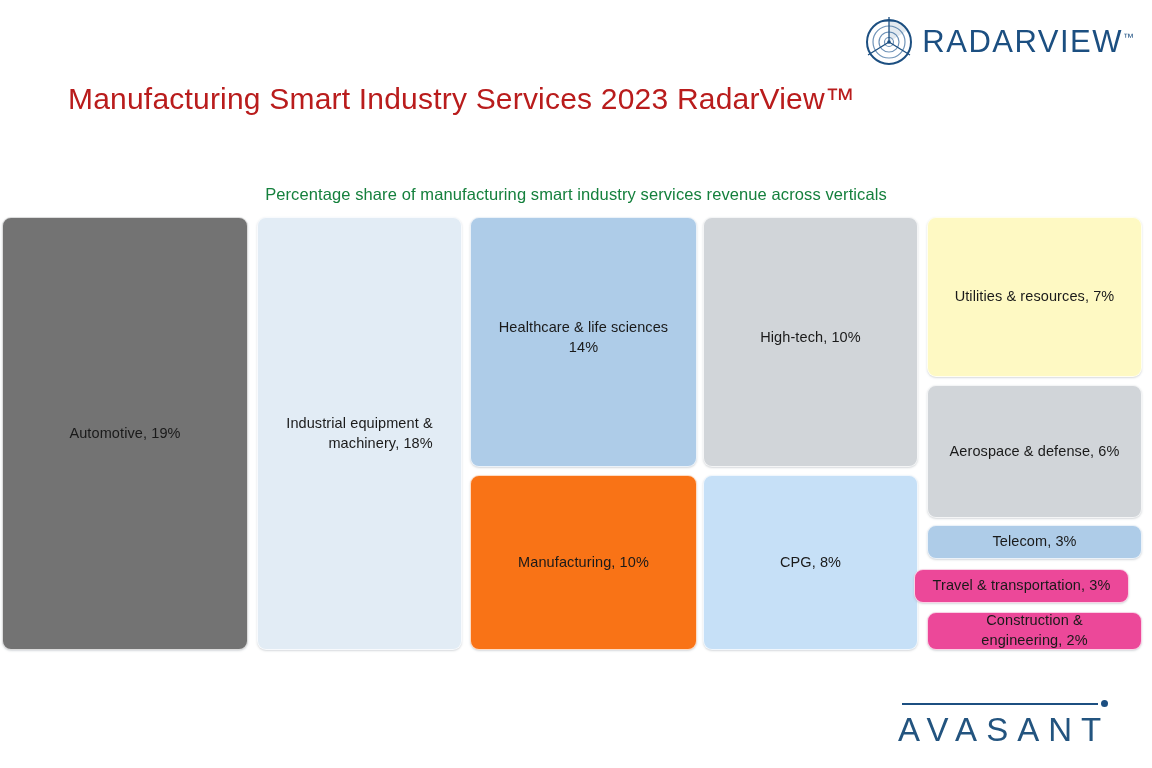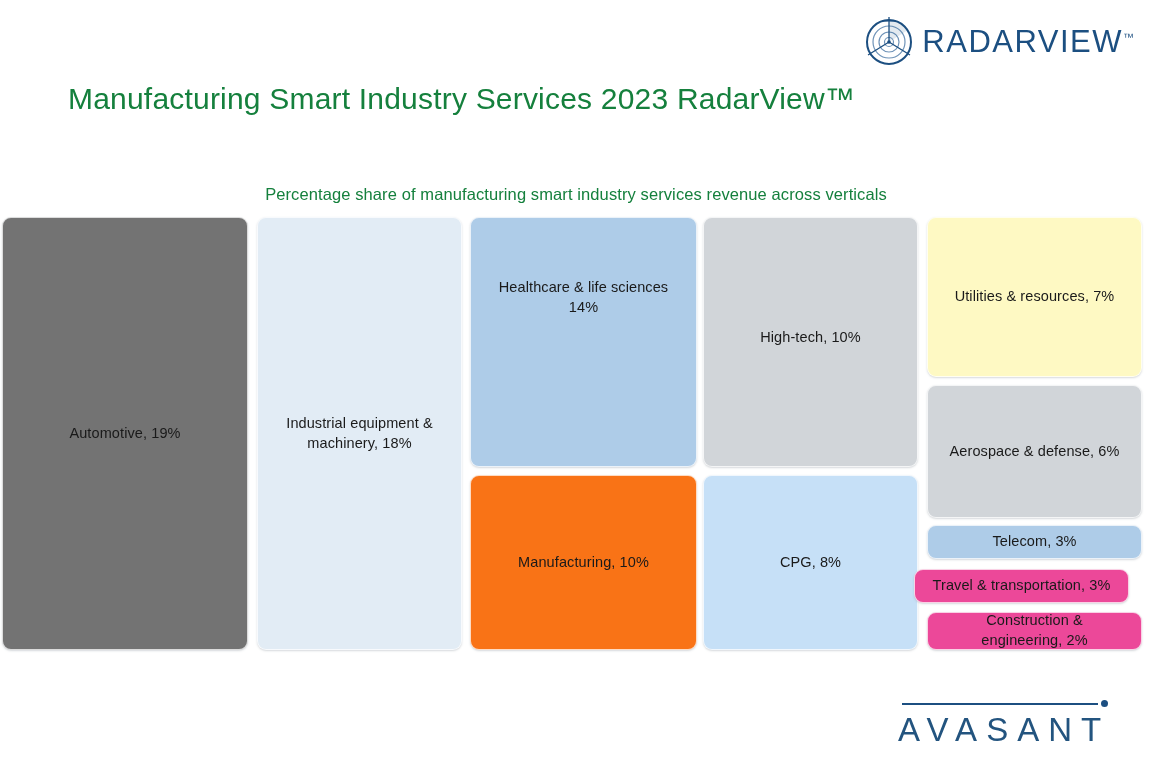--- a/index.html
+++ b/index.html
@@ -46,21 +46,21 @@
     color: #1c4f81;
     letter-spacing: 0;
   }
 
   #page-title {
     position: absolute;
     left: 68px;
     top: 82px;
     font-size: 30px;
     font-weight: 400;
-    color: #15803d;
+    color: #b91c1c;
     letter-spacing: 0.2px;
     white-space: nowrap;
   }
 
   #chart-subtitle {
     position: absolute;
     top: 185px;
     left: 0;
     width: 1152px;
     text-align: center;
@@ -92,21 +92,21 @@
     line-height: 1.35;
     padding: 4px 8px;
     letter-spacing: 0.1px;
   }
   .tile .tile-label {
     display: block;
     white-space: pre-line;
   }
   
   .tile.label-upper { align-items: flex-start; }
-  .tile.label-upper .tile-label { margin-top: 56px; }
+  .tile.label-upper .tile-label { margin-top: 96px; }
   .tile.label-mid-high { align-items: flex-start; }
   .tile.label-mid-high .tile-label { margin-top: 106px; }
 
   
   #avasant-logo {
     position: absolute;
     right: 24px;
     bottom: 18px;
     width: 230px;
     height: 58px;
@@ -160,21 +160,21 @@
 </div>
 
 <div id="page-title">Manufacturing Smart Industry Services 2023 RadarView™</div>
 
 <div id="chart-subtitle">Percentage share of manufacturing smart industry services revenue across verticals</div>
 
 <div id="treemap">
     <div class="tile" style="left: 2px; top: 0px; width: 246px; height: 433px; background: #737373;">
       <span class="tile-label">Automotive, 19%</span>
     </div>
-    <div class="tile" style="left: 257px; top: 0px; width: 205px; height: 433px; background: rgb(226, 236, 245);">
+    <div class="tile" style="left: 257px; top: 0px; width: 205px; height: 433px; background: rgb(226, 236, 245); text-align: right;">
       <span class="tile-label">Industrial equipment &amp;
 machinery, 18%</span>
     </div>
     <div class="tile label-upper" style="left: 470px; top: 0px; width: 227px; height: 250px; background: rgb(174, 204, 232);">
       <span class="tile-label">Healthcare &amp; life sciences
 14%</span>
     </div>
     <div class="tile label-mid-high" style="left: 703px; top: 0px; width: 215px; height: 250px; background: rgb(209, 213, 217);">
       <span class="tile-label">High-tech, 10%</span>
     </div>

